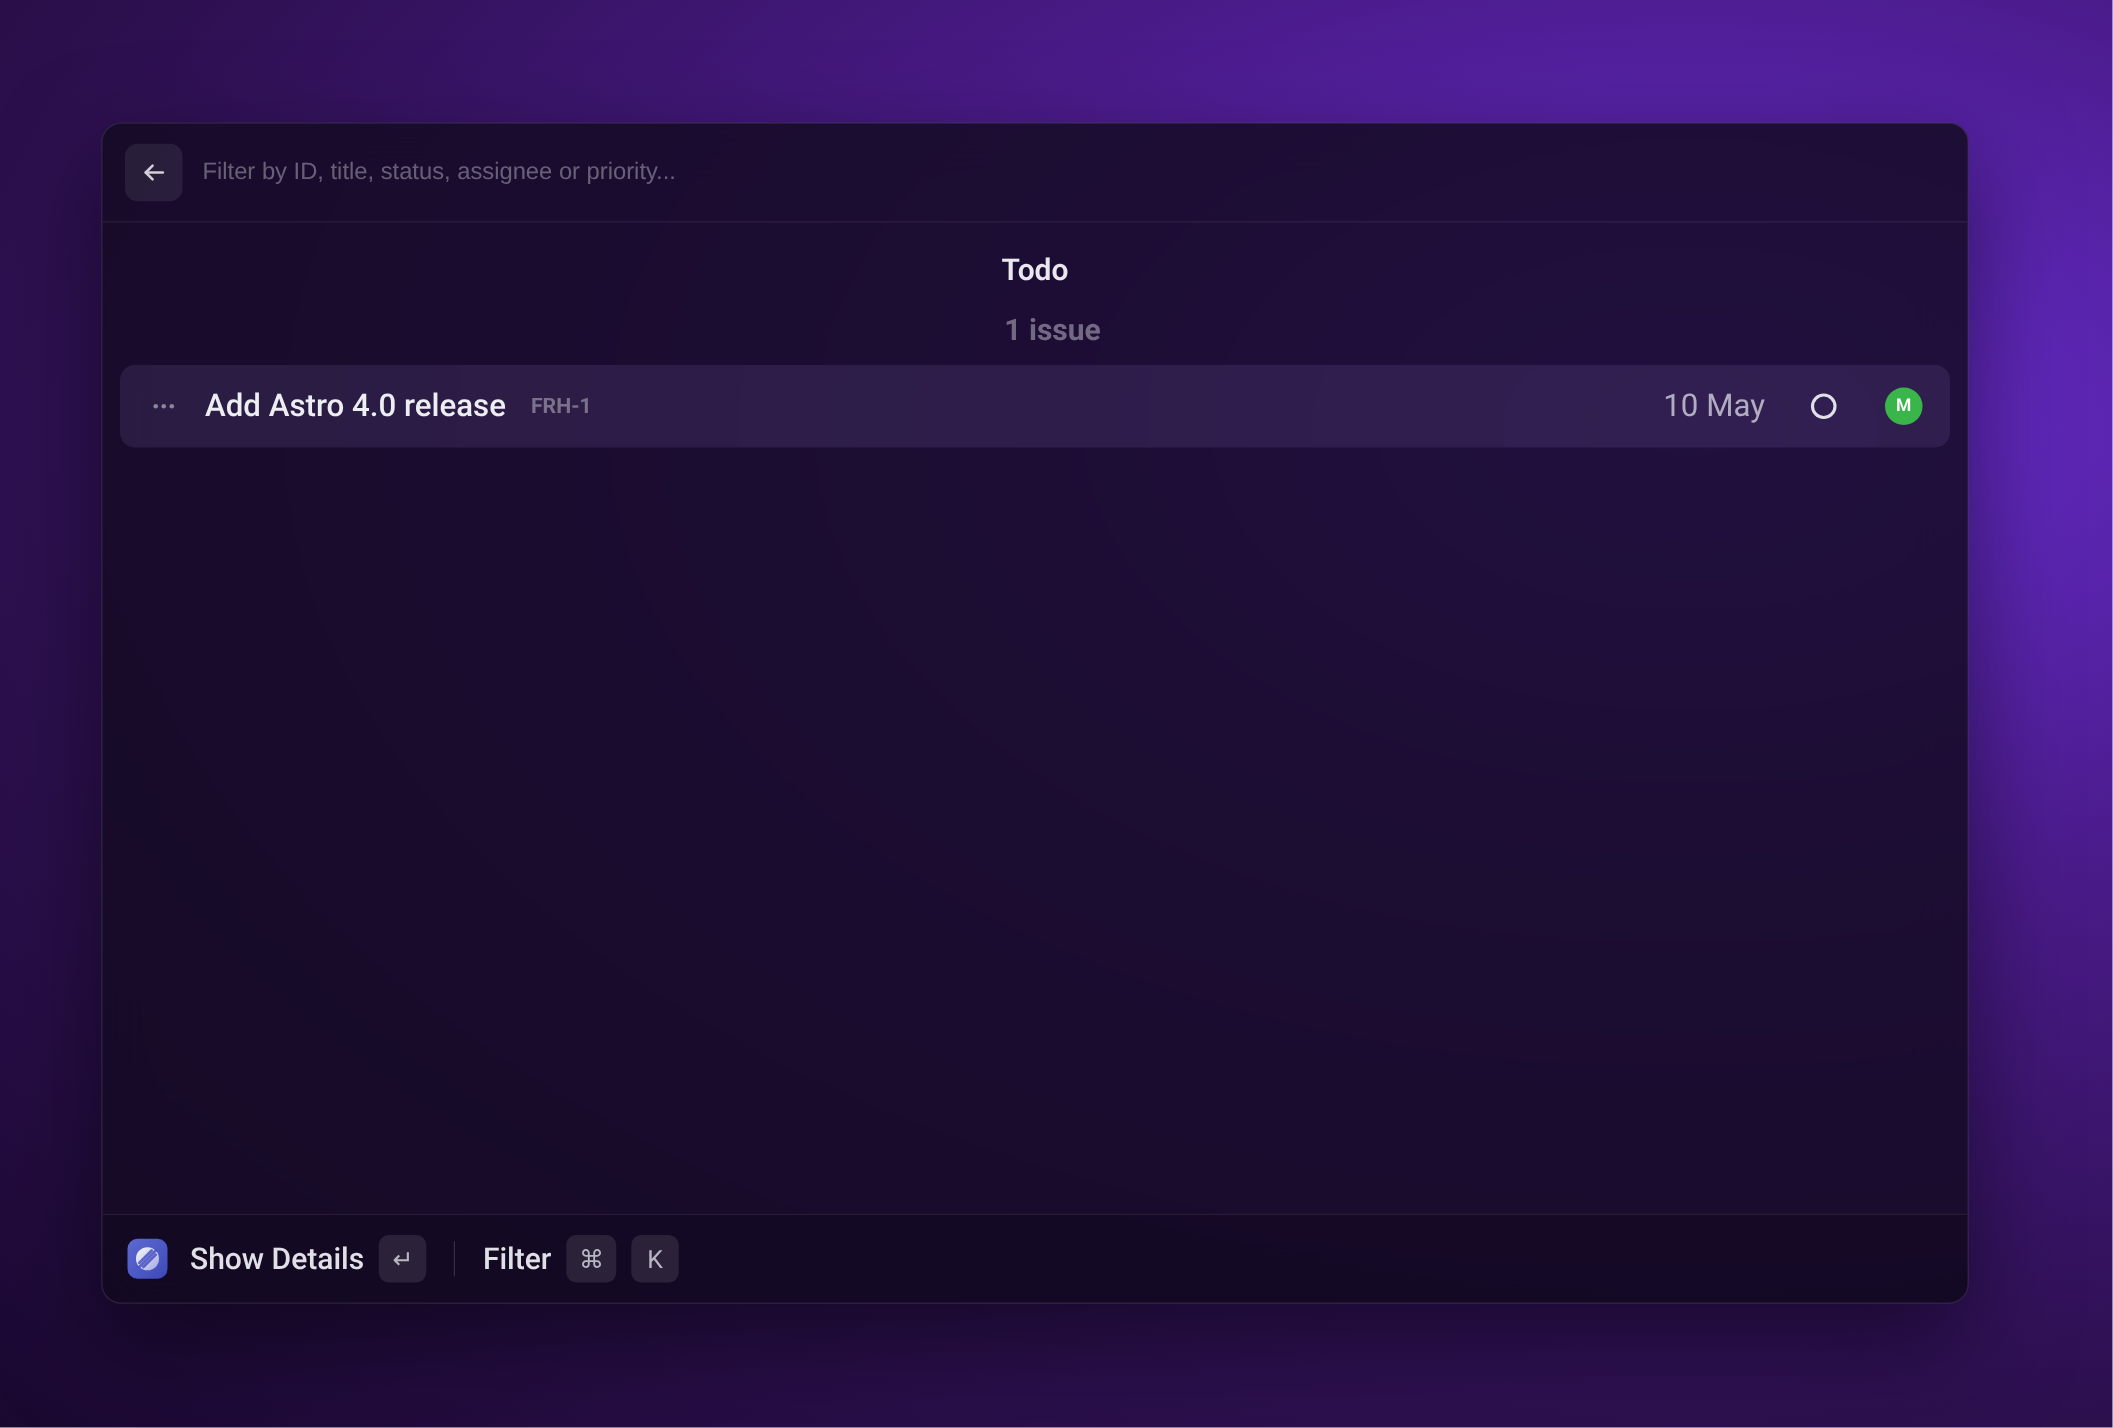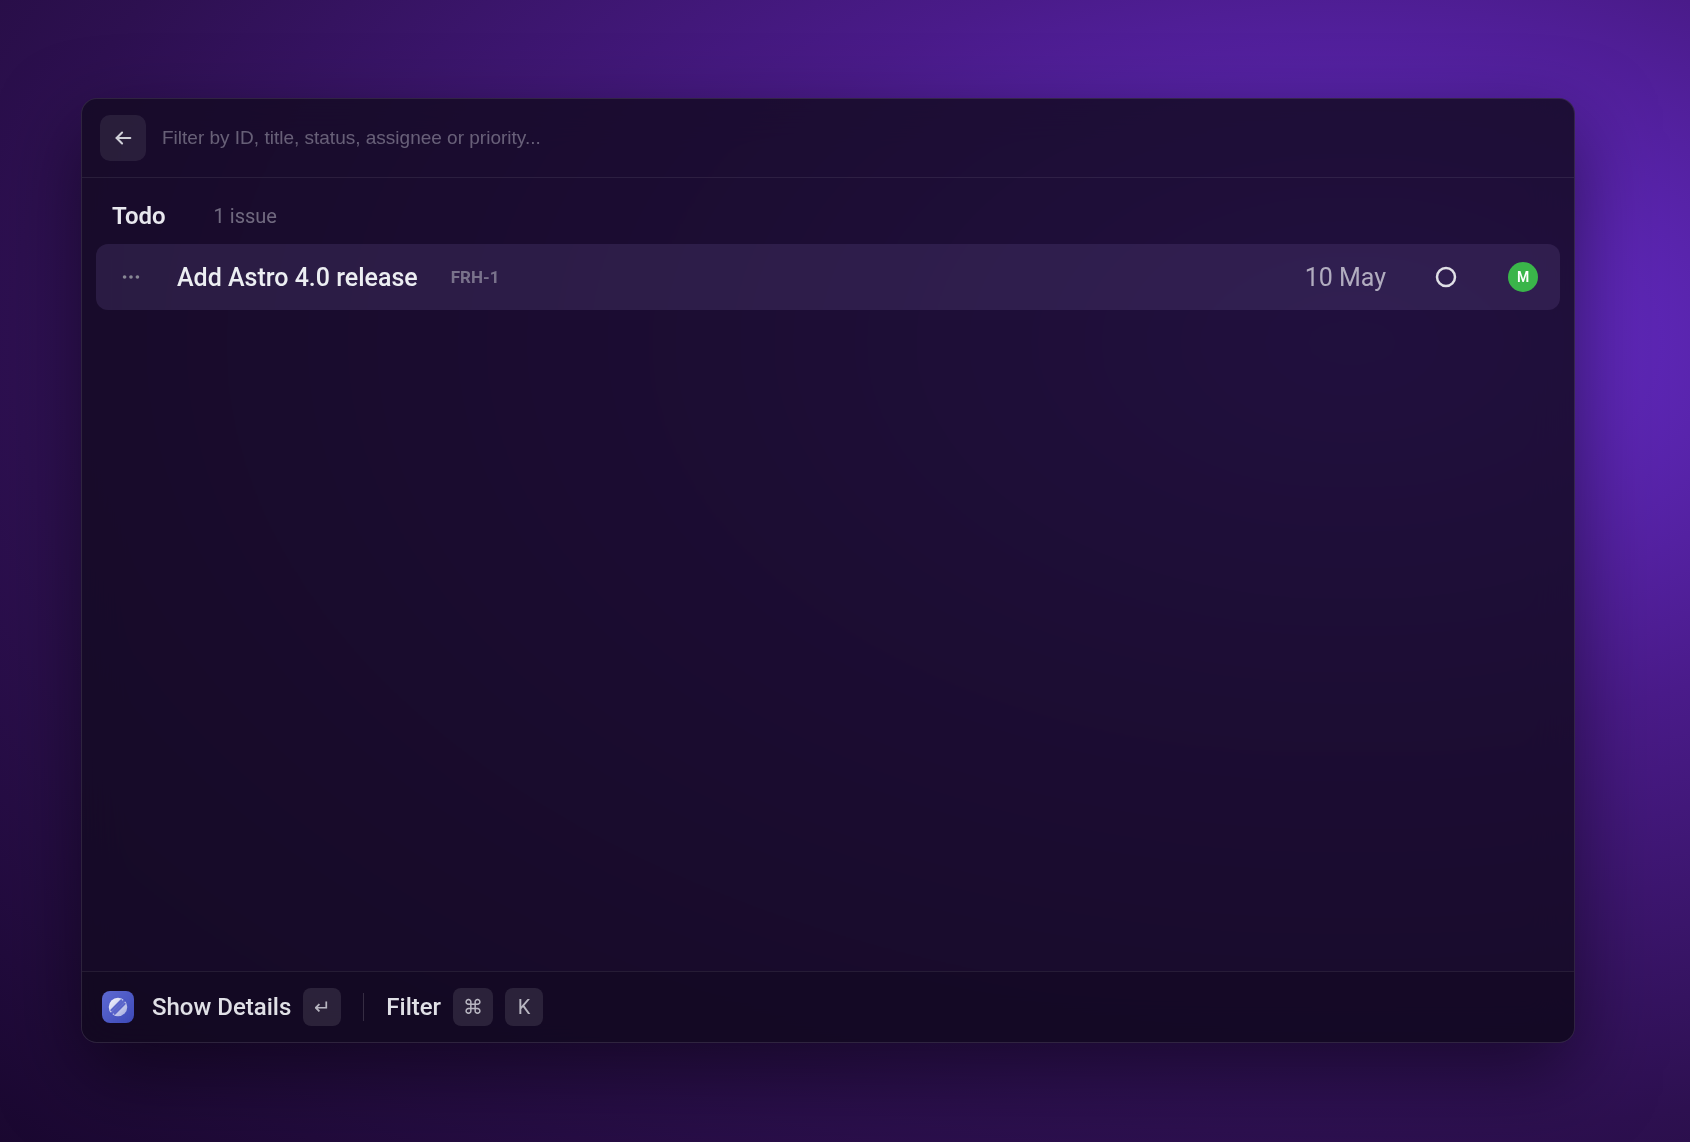--- a/index.html
+++ b/index.html
@@ -65,39 +65,40 @@
     .body {
       flex: 1;
       padding: 18px 14px;
       overflow-y: auto;
     }
     .section-header {
       display: flex;
       align-items: center;
       gap: 20px;
       padding: 6px 16px 14px 16px;
+      flex-direction: column;
     }
     .section-title {
       color: #e8e8ee;
       font-size: 24px;
       font-weight: 600;
     }
     .section-count {
       color: rgba(200, 200, 210, 0.5);
-      font-size: 20px;
-      font-weight: 400;
+      font-size: 24px;
+      font-weight: 700;
       margin-left: 28px;
     }
     .issue-row {
       display: flex;
       align-items: center;
       background: rgba(100, 80, 140, 0.25);
       border-radius: 12px;
       padding: 18px 22px;
-      gap: 33px;
+      gap: 20px;
       cursor: pointer;
     }
     .issue-priority {
       width: 26px;
       height: 26px;
       display: flex;
       align-items: center;
       justify-content: center;
     }
     .issue-priority svg {

